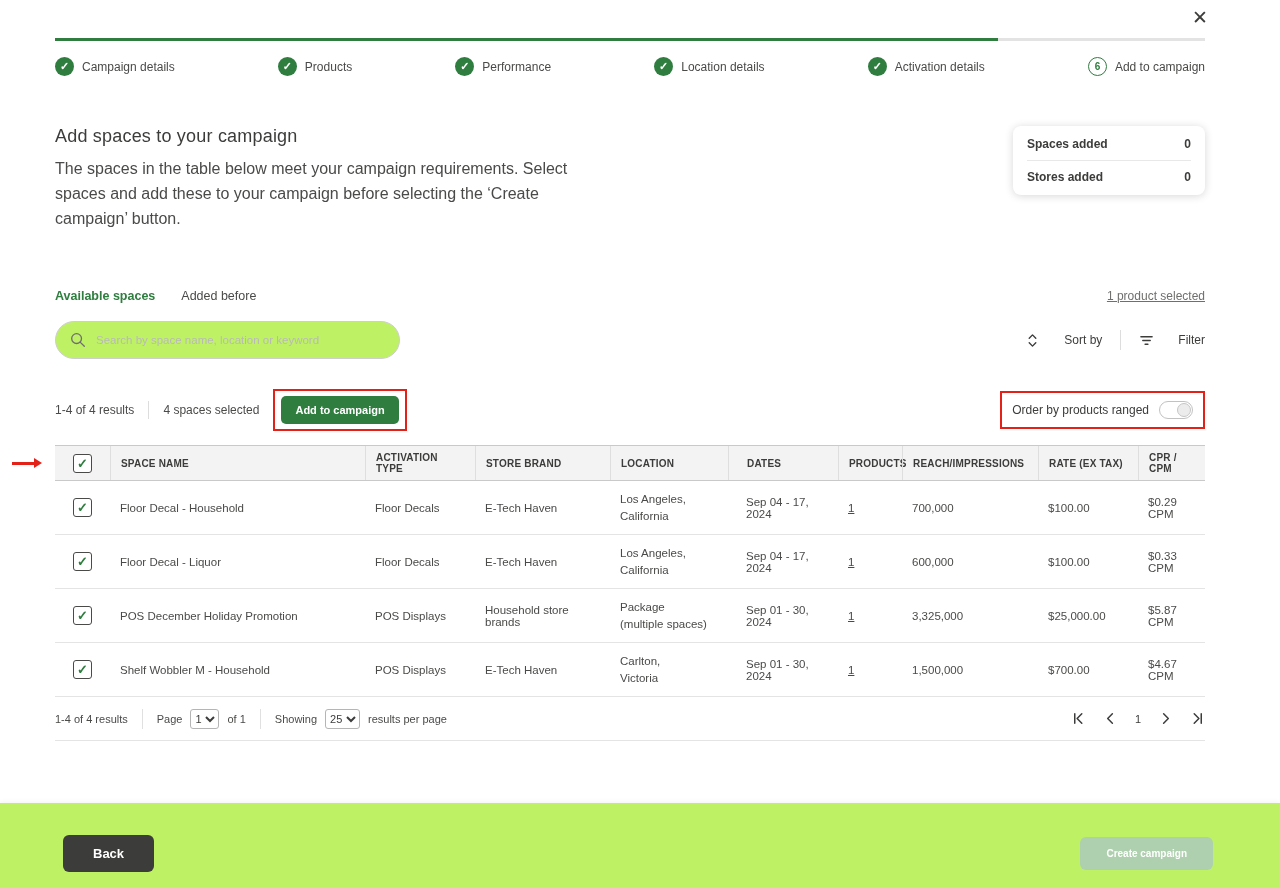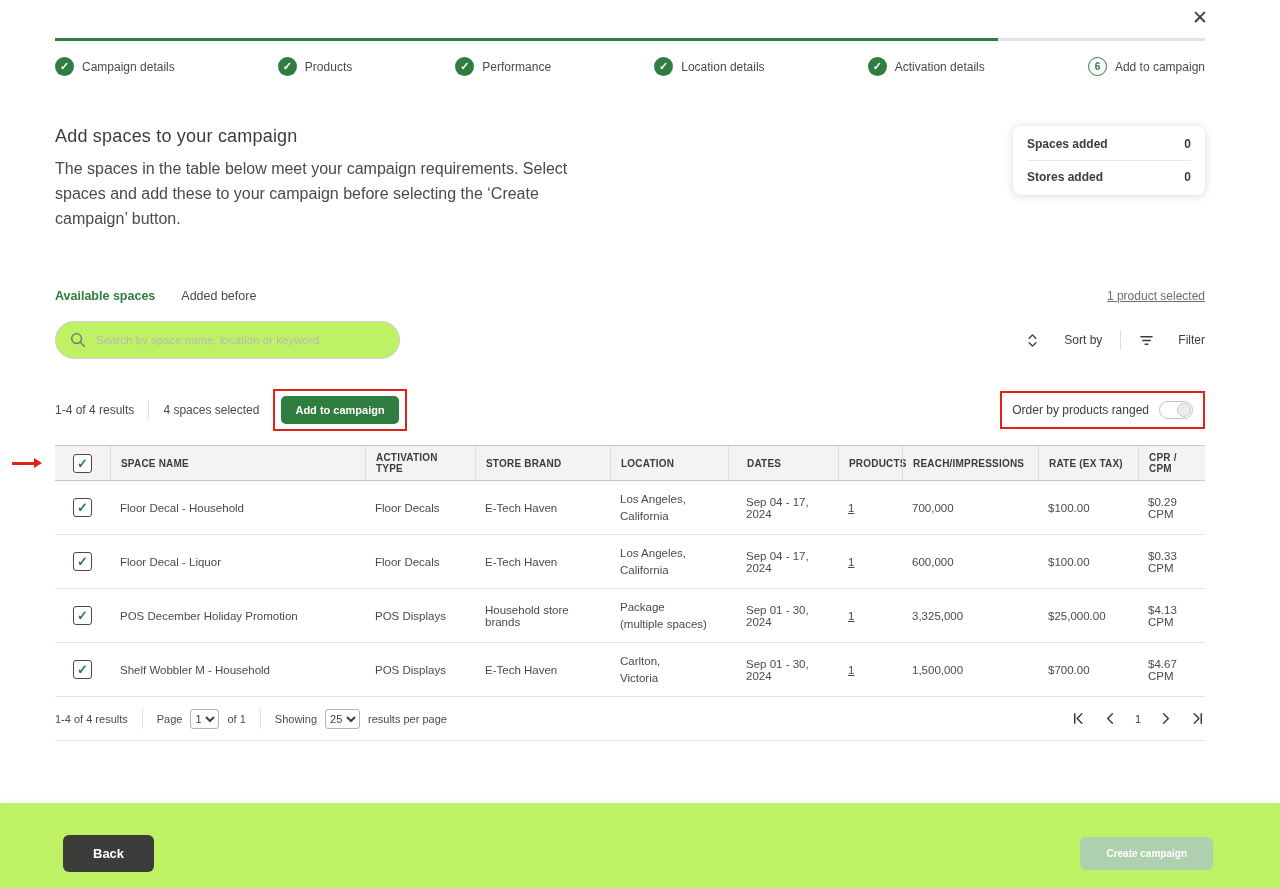--- a/index.html
+++ b/index.html
@@ -270,21 +270,21 @@
       <div class="td col-act">POS Displays</div>
       <div class="td col-brand">Household store brands</div>
       <div class="td col-loc">
           <div>Package</div>
           <div>(multiple spaces)</div>
         </div>
       <div class="td col-dates">Sep 01 - 30, 2024</div>
       <div class="td col-prod"><span class="prod-link">1</span></div>
       <div class="td col-reach">3,325,000</div>
       <div class="td col-rate">$25,000.00</div>
-      <div class="td col-cpm">$4.13 CPM</div>
+      <div class="td col-cpm">$5.87 CPM</div>
     </div>
 
     <div class="trow">
       <div class="td col-cb">
           <span class="checkbox">✓</span>
         </div>
       <div class="td col-name">Shelf Wobbler M - Household</div>
       <div class="td col-act">POS Displays</div>
       <div class="td col-brand">E-Tech Haven</div>
       <div class="td col-loc">

